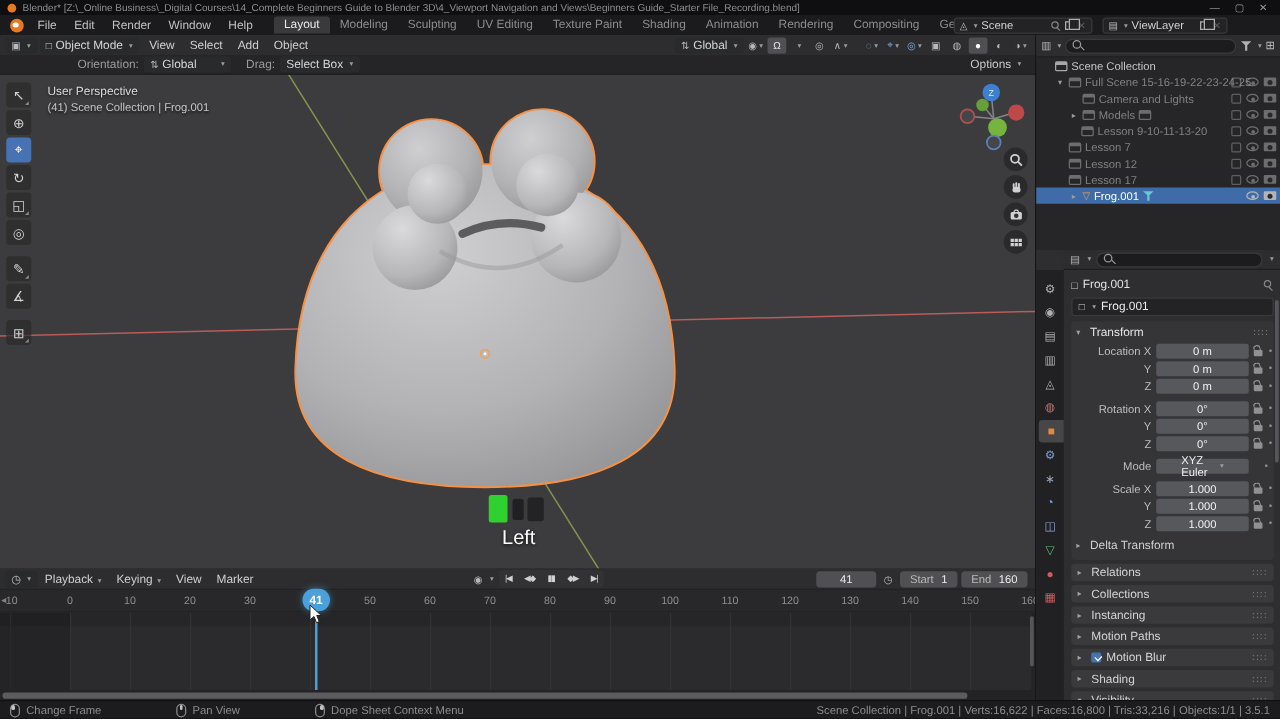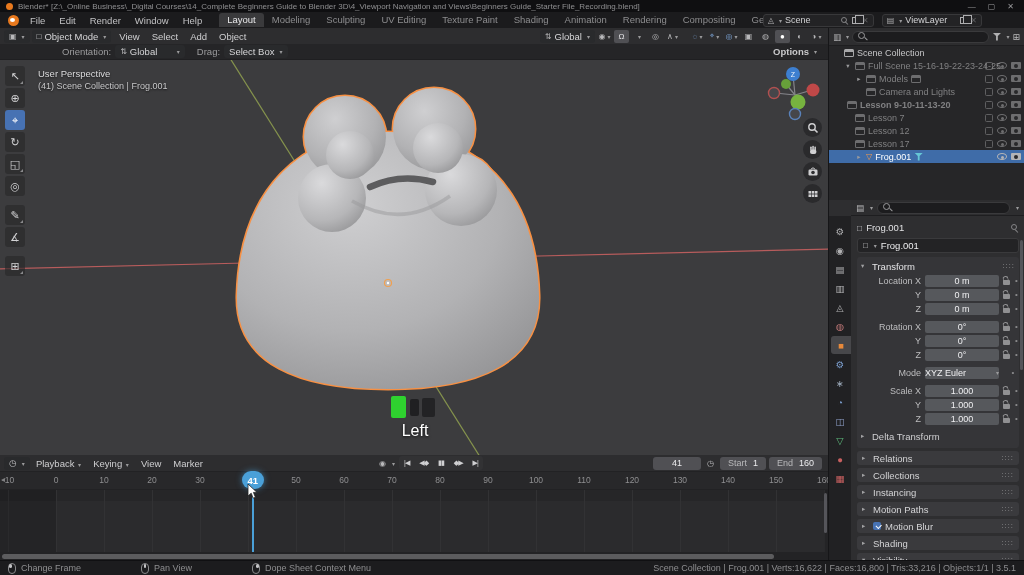--- a/index.html
+++ b/index.html
@@ -129,21 +129,21 @@
   .crumb-icon { color:#cfcfd1; font-size:8.5px;}
   .crumb-label { font-size:9.5px; color:#e2e2e4;}
   .name-field { display:flex; align-items:center; gap:4px; background:#232325; border:1px solid #3a3a3c; border-radius:3px; height:15px; padding:0 5px; margin:2px 0 4px;}
   .tf-panel { background:#353538; border-radius:3px; padding:2px 4px 5px; }
   .tf-head { display:flex; align-items:center; gap:4px; height:14px; font-size:9.5px; color:#e4e4e6;}
   .dots { margin-left:auto; color:#77777a; font-size:8px; letter-spacing:1px;}
   .tf-row { display:flex; align-items:center; height:13px; margin-top:1px; gap:4px;}
   .tf-row.gap { margin-top:5px; }
   .tf-label { width:60px; text-align:right; color:#bdbdbf; font-size:9px; flex:none;}
   .tf-field { width:74px; height:12px; background:#56585c; border-radius:2px; color:#f0f0f2; font-size:9px; display:flex; align-items:center; justify-content:center; flex:none;}
-  .tf-field.dropdown { justify-content:flex-start; padding:0 0; }
+  .tf-field.dropdown { justify-content:flex-start; padding:0 20px; }
   .tf-field.dropdown .dd-chev { margin-left:auto; }
   .i-lock { width:8px; height:9px; position:relative; display:inline-block; flex:none;}
   .i-lock::before{content:"";position:absolute;left:1px;top:0;width:4px;height:4px;border:1.2px solid #909092;border-bottom:none;border-radius:3px 3px 0 0;transform:translateX(-1.5px) rotate(-12deg);}
   .i-lock::after{content:"";position:absolute;left:0;top:4px;width:7px;height:5px;background:#909092;border-radius:1px;}
   .tf-dot { color:#8a8a8c; font-size:8px; width:8px; text-align:center;}
   .tf-spacer { width:8px; }
   .delta-row { display:flex; align-items:center; gap:4px; height:14px; margin-top:4px; color:#cfcfd1; font-size:9.5px;}
   .psec { display:flex; align-items:center; gap:4px; background:#3a3a3d; border-radius:3px; height:14px; margin-top:3px; padding:0 5px; font-size:9.5px; color:#d4d4d6;}
   .psec-arrow { font-size:6.5px; color:#a0a0a2; width:7px;}
   .v-scroll { position:absolute; width:3px; border-radius:2px; background:#55555a; }
@@ -289,21 +289,21 @@
         <span style="font-size:8px;color:#b8b8ba;">⇅</span>
         <span style="font-size:9.5px;min-width:42px;">Global</span>
         <span class="dd-chev">▾</span>
       </span>
       <span class="lbl" style="margin-left:8px;">Drag:</span>
       <span class="pill">
         <span style="font-size:9.5px;">Select Box</span>
         <span class="dd-chev">▾</span>
       </span>
       <span class="spacer"></span>
-      <span class="pill" style="background:transparent;font-weight:bold;">
+      <span class="pill" style="background:transparent;">
         <span style="font-size:9.5px;color:#c8c8ca;">Options</span>
         <span class="dd-chev">▾</span>
       </span>
     </div>
 
     <div class="vp-canvas">
       <svg width="828" height="395" viewBox="0 0 828 395">
         <defs>
           <radialGradient id="gB" cx="38%" cy="28%" r="90%">
             <stop offset="0%" stop-color="#cfcfd1"></stop>
@@ -555,41 +555,41 @@
           <span class="ol-arrow">▾</span>
           <span class="i-coll"></span>
           <span class="ol-label">Full Scene 15-16-19-22-23-24-25</span>
           <span class="ol-right">
             <span class="i-check"></span>
             <span class="i-eye"></span>
             <span class="i-cam"></span>
           </span>
         </div>
         <div class="ol-row dim" style="padding-left: 26px;">
+          <span class="ol-arrow"></span>
+          <span class="i-coll"></span>
+          <span class="ol-label">Camera and Lights</span>
+          <span class="ol-right">
+            <span class="i-check"></span>
+            <span class="i-eye"></span>
+            <span class="i-cam"></span>
+          </span>
+        </div>
+        <div class="ol-row dim" style="padding-left: 26px;">
           <span class="ol-arrow">▸</span>
           <span class="i-coll"></span>
           <span class="ol-label">Models</span>
           <span class="i-coll"></span>
           <span class="ol-right">
             <span class="i-check"></span>
             <span class="i-eye"></span>
             <span class="i-cam"></span>
           </span>
         </div>
-        <div class="ol-row dim" style="padding-left: 26px;">
-          <span class="ol-arrow"></span>
-          <span class="i-coll"></span>
-          <span class="ol-label">Camera and Lights</span>
-          <span class="ol-right">
-            <span class="i-check"></span>
-            <span class="i-eye"></span>
-            <span class="i-cam"></span>
-          </span>
-        </div>
-        <div class="ol-row dim" style="padding-left: 7px; font-weight: bold;">
+        <div class="ol-row dim" style="padding-left: 25px;">
           <span class="ol-arrow"></span>
           <span class="i-coll"></span>
           <span class="ol-label">Lesson 9-10-11-13-20</span>
           <span class="ol-right">
             <span class="i-check"></span>
             <span class="i-eye"></span>
             <span class="i-cam"></span>
           </span>
         </div>
         <div class="ol-row dim" style="padding-left: 15px;">

